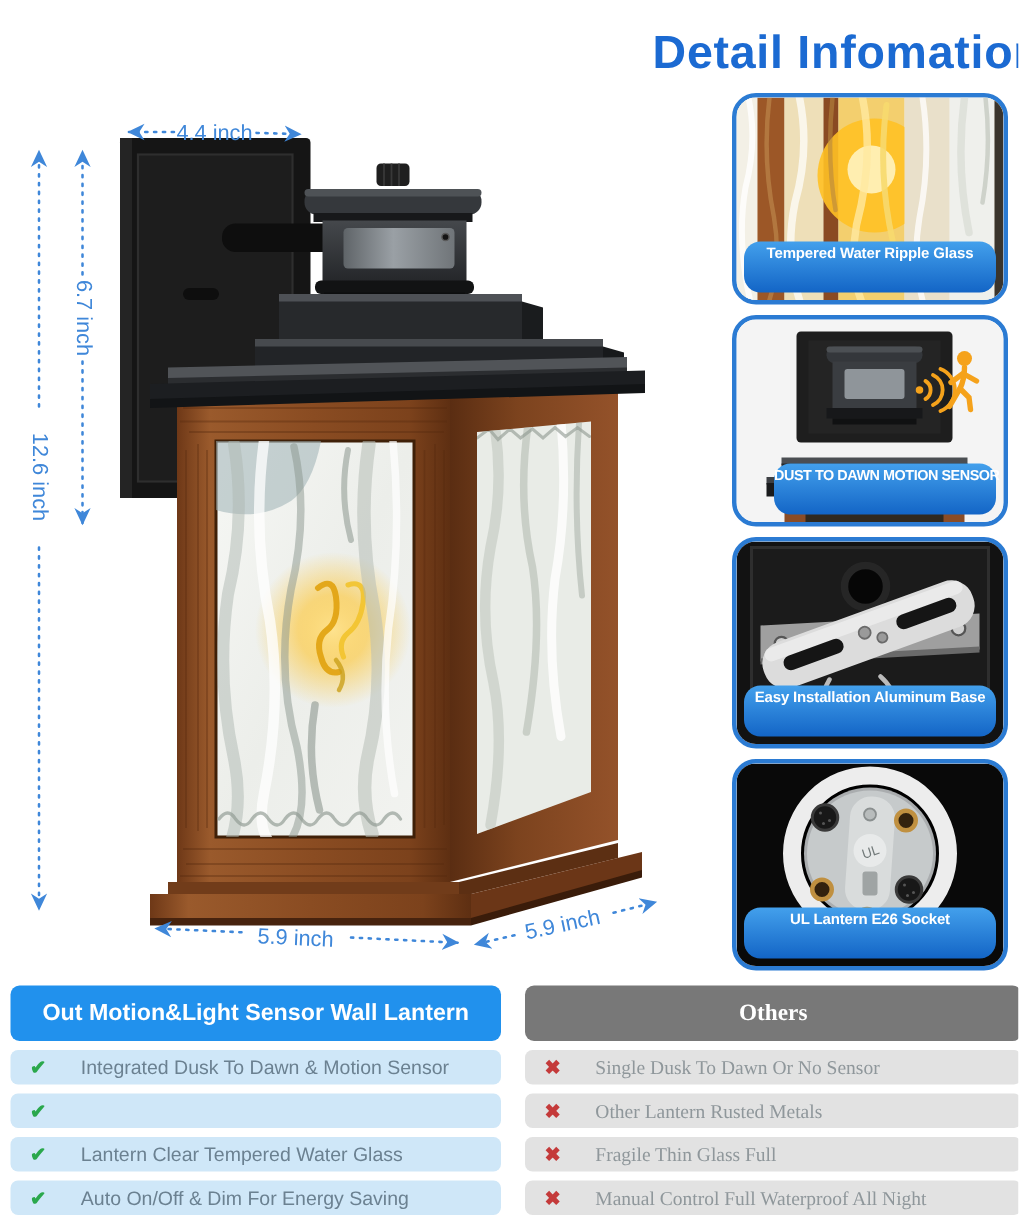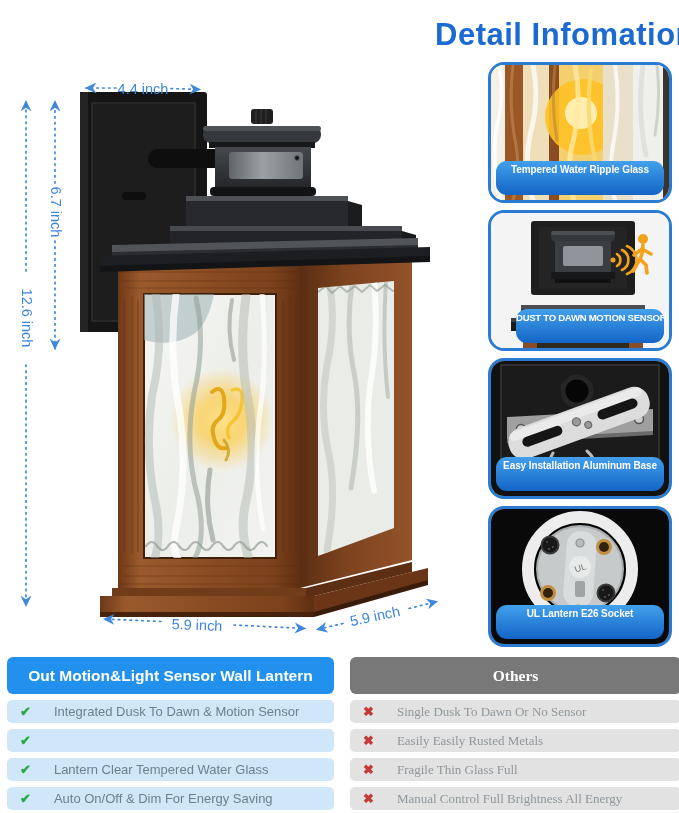--- a/index.html
+++ b/index.html
@@ -329,25 +329,25 @@
   </div>
 
   <div class="col right">
     <div class="col-header">Others</div>
     <div class="row">
       <span class="ic cross">✖</span>
       <span class="row-text">Single Dusk To Dawn Or No Sensor</span>
     </div>
     <div class="row">
       <span class="ic cross">✖</span>
-      <span class="row-text">Easily Easily Rusted Metals</span>
+      <span class="row-text">Other Lantern Rusted Metals</span>
     </div>
     <div class="row">
       <span class="ic cross">✖</span>
       <span class="row-text">Fragile Thin Glass Full</span>
     </div>
     <div class="row">
       <span class="ic cross">✖</span>
-      <span class="row-text">Manual Control Full Brightness All Energy</span>
+      <span class="row-text">Manual Control Full Waterproof All Night</span>
     </div>
   </div>
 
 </div>
 
 </body></html>

